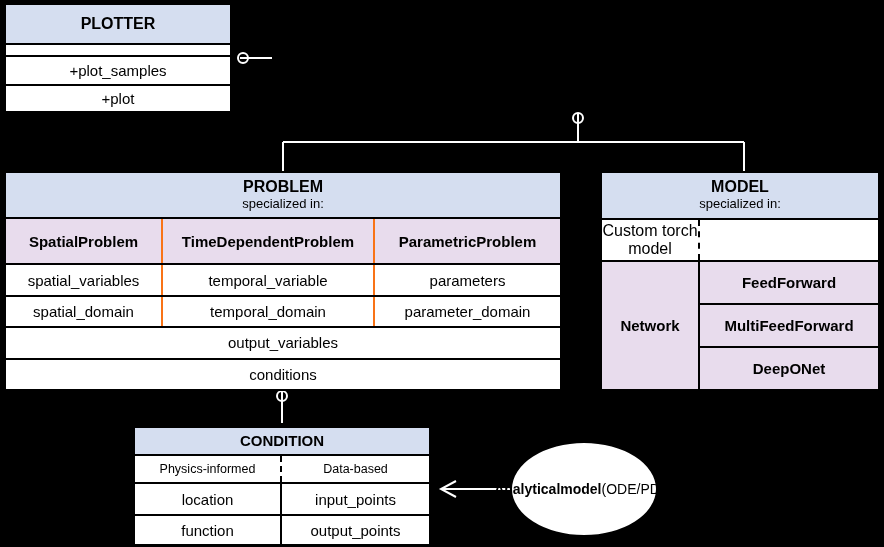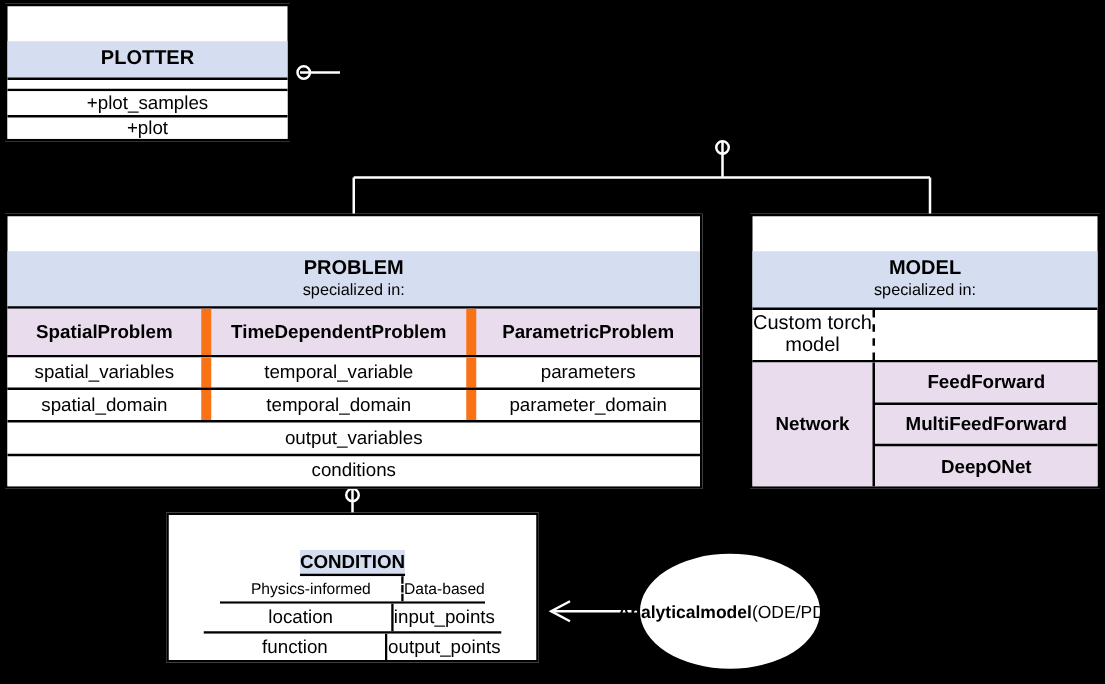--- a/index.html
+++ b/index.html
@@ -35,21 +35,20 @@
 
   .hdr {
     background: #d5def0;
     border-bottom: 2px solid #000000;
     text-align: center;
     font-weight: bold;
     font-size: 16px;
     line-height: 1.15;
     padding: 5px 2px 5px;
     box-sizing: border-box;
-    margin-top: 28px;
   }
   .hdr .sub {
     display: block;
     font-weight: normal;
     font-size: 13px;
     padding-top: 1px;
   }
 
   .row {
     text-align: center;
@@ -103,21 +102,21 @@
   .cell {
     flex: 0 0 auto;
     text-align: center;
     font-size: 15px;
     display: flex;
     align-items: center;
     justify-content: center;
     box-sizing: border-box;
     background: #ffffff;
   }
-  .cell + .cell { border-left: 8px solid #f97316; }
+  .cell + .cell { border-left: 2px solid #f97316; }
   .c1 { width: 155px; }
   .c2 { width: 212px; }
   .c3 { width: 187px; }
   .spec-row { height: 45px; }
   .spec-row .cell {
     background: #e8dced;
     font-weight: bold;
     font-size: 15px;
   }
   .attr-row { height: 32px; }
@@ -192,22 +191,22 @@
     font-size: 15px;
     display: flex;
     align-items: center;
     justify-content: center;
     box-sizing: border-box;
   }
   .model-body .builtin-col .bi + .bi { border-top: 2px solid #000000; }
 
   
   #condition {
-    left: 133px; top: 410px;
-    width: 298px; height: 120px; align-items: center;
+    left: 133px; top: 426px;
+    width: 298px; height: 120px;
   }
   #condition .hdr {
     height: 28px;
     font-size: 15px;
     display: flex; align-items: center; justify-content: center;
     padding: 0;
   }
   .cond-split {
     display: flex;
     height: 28px;

